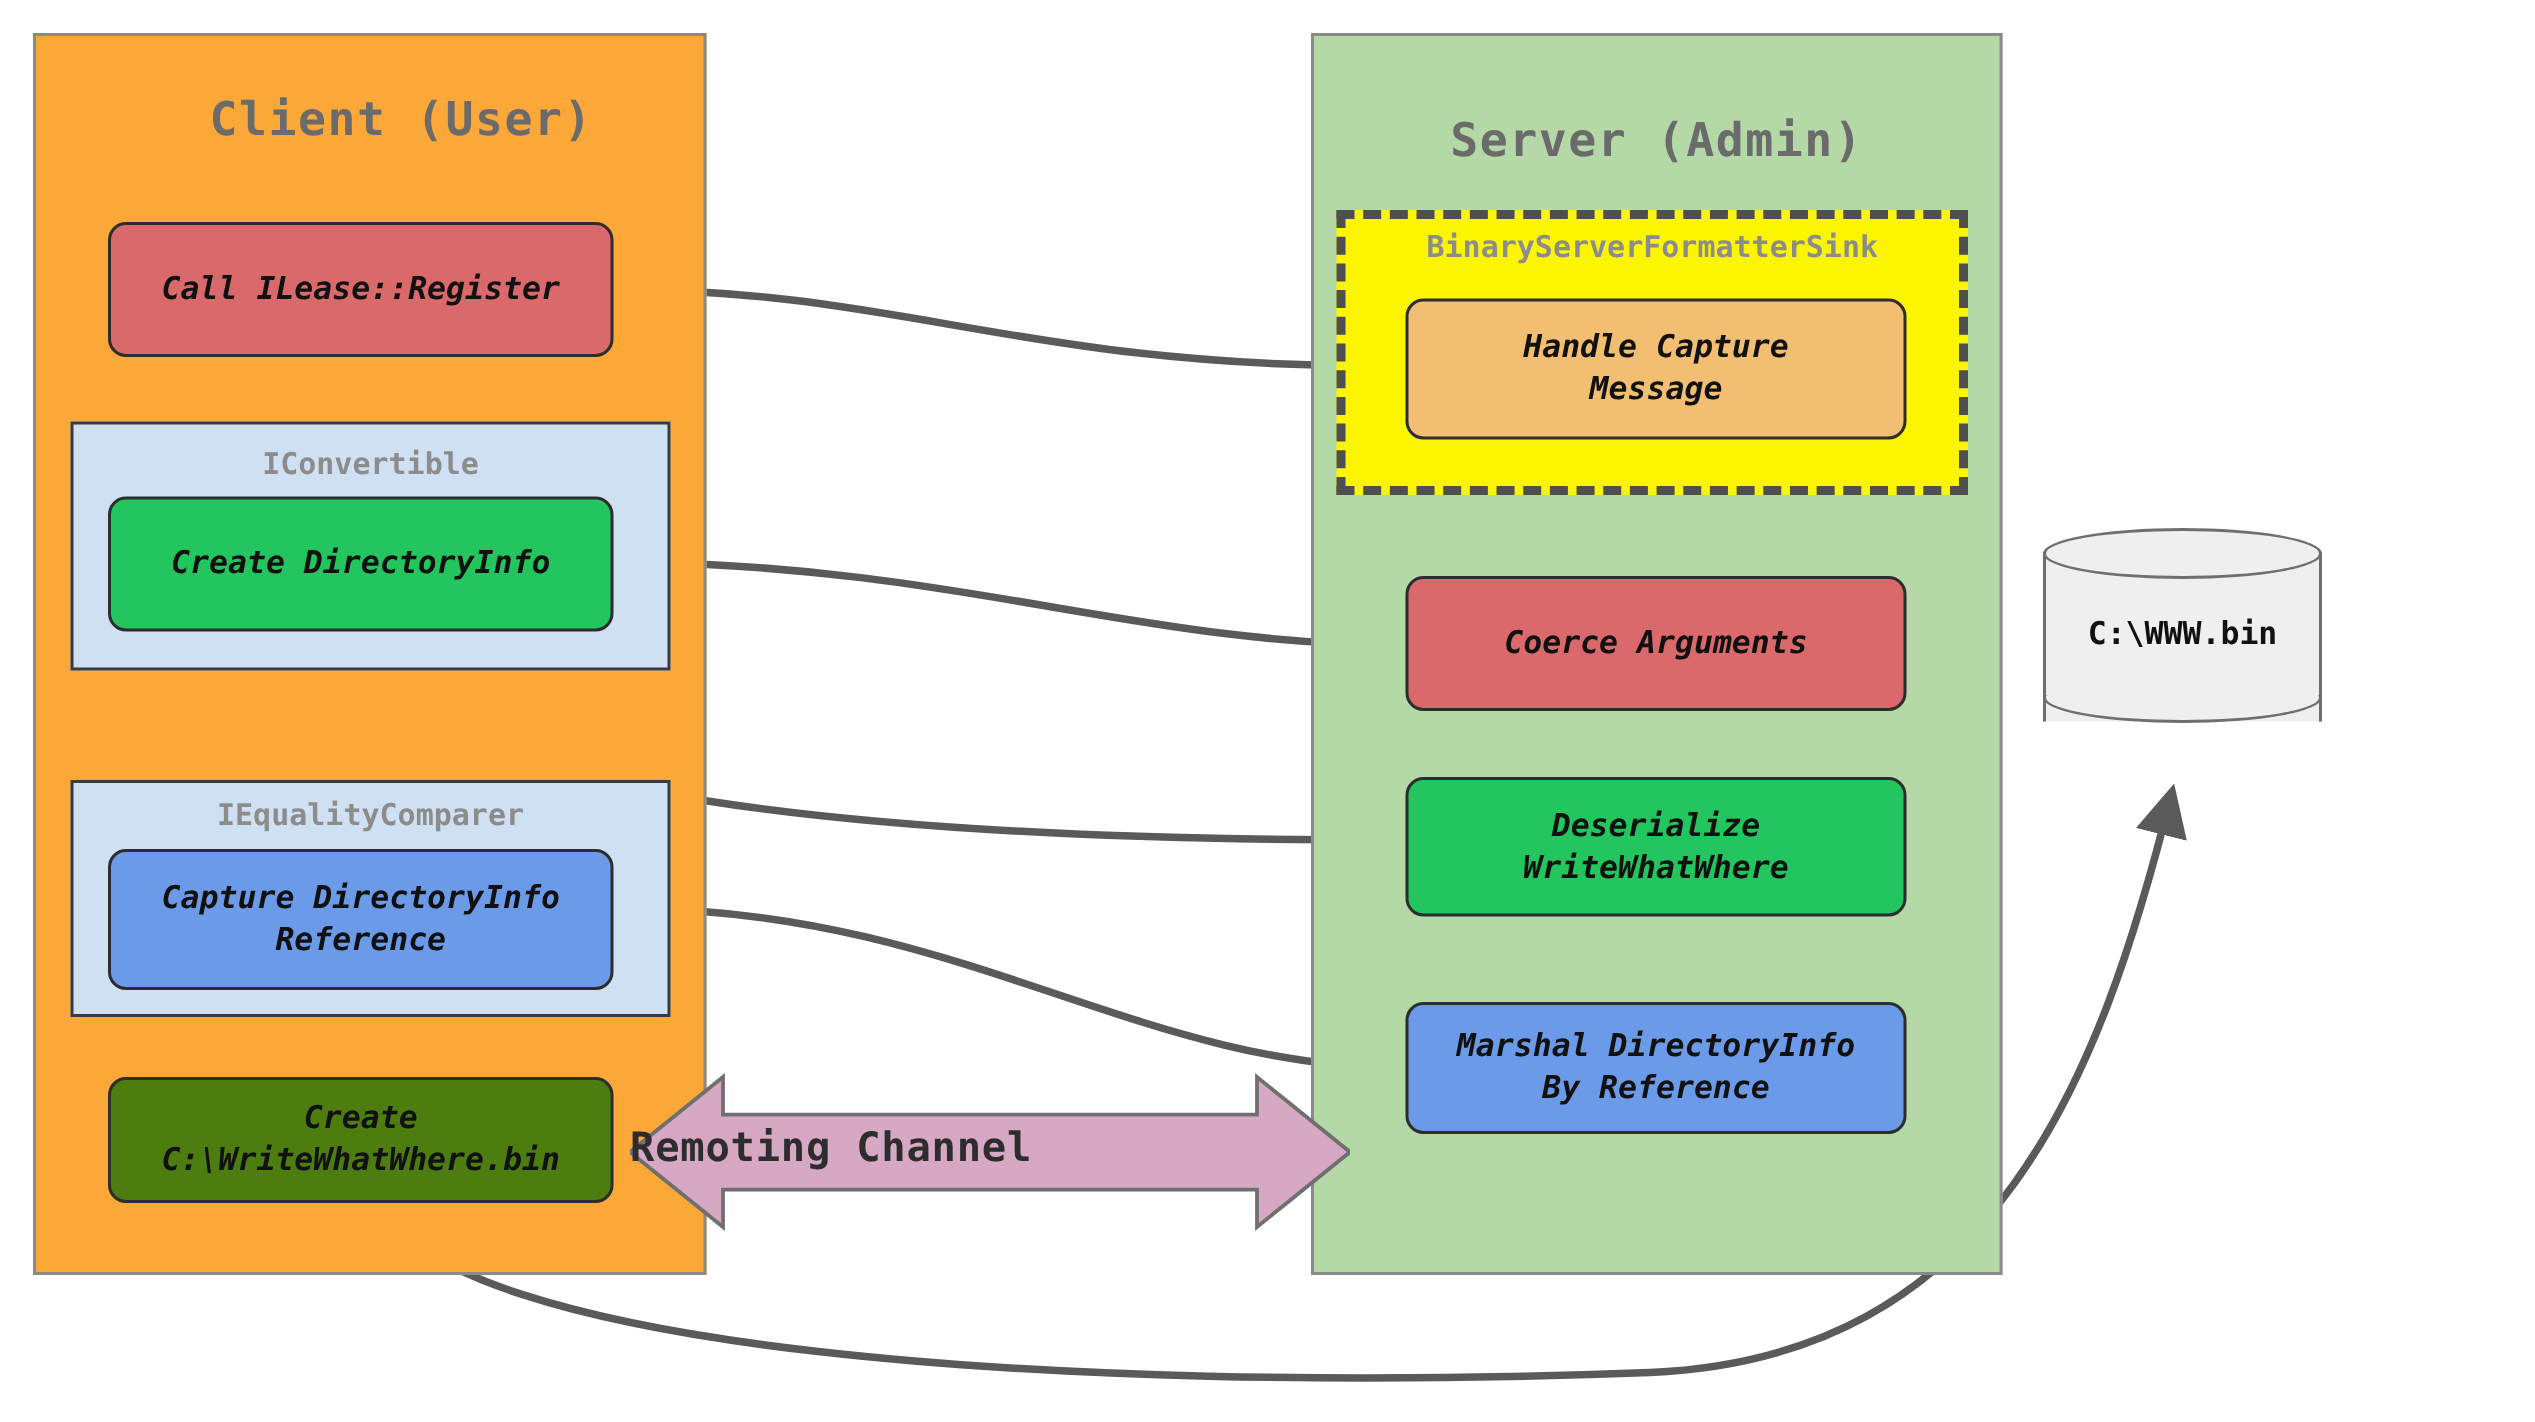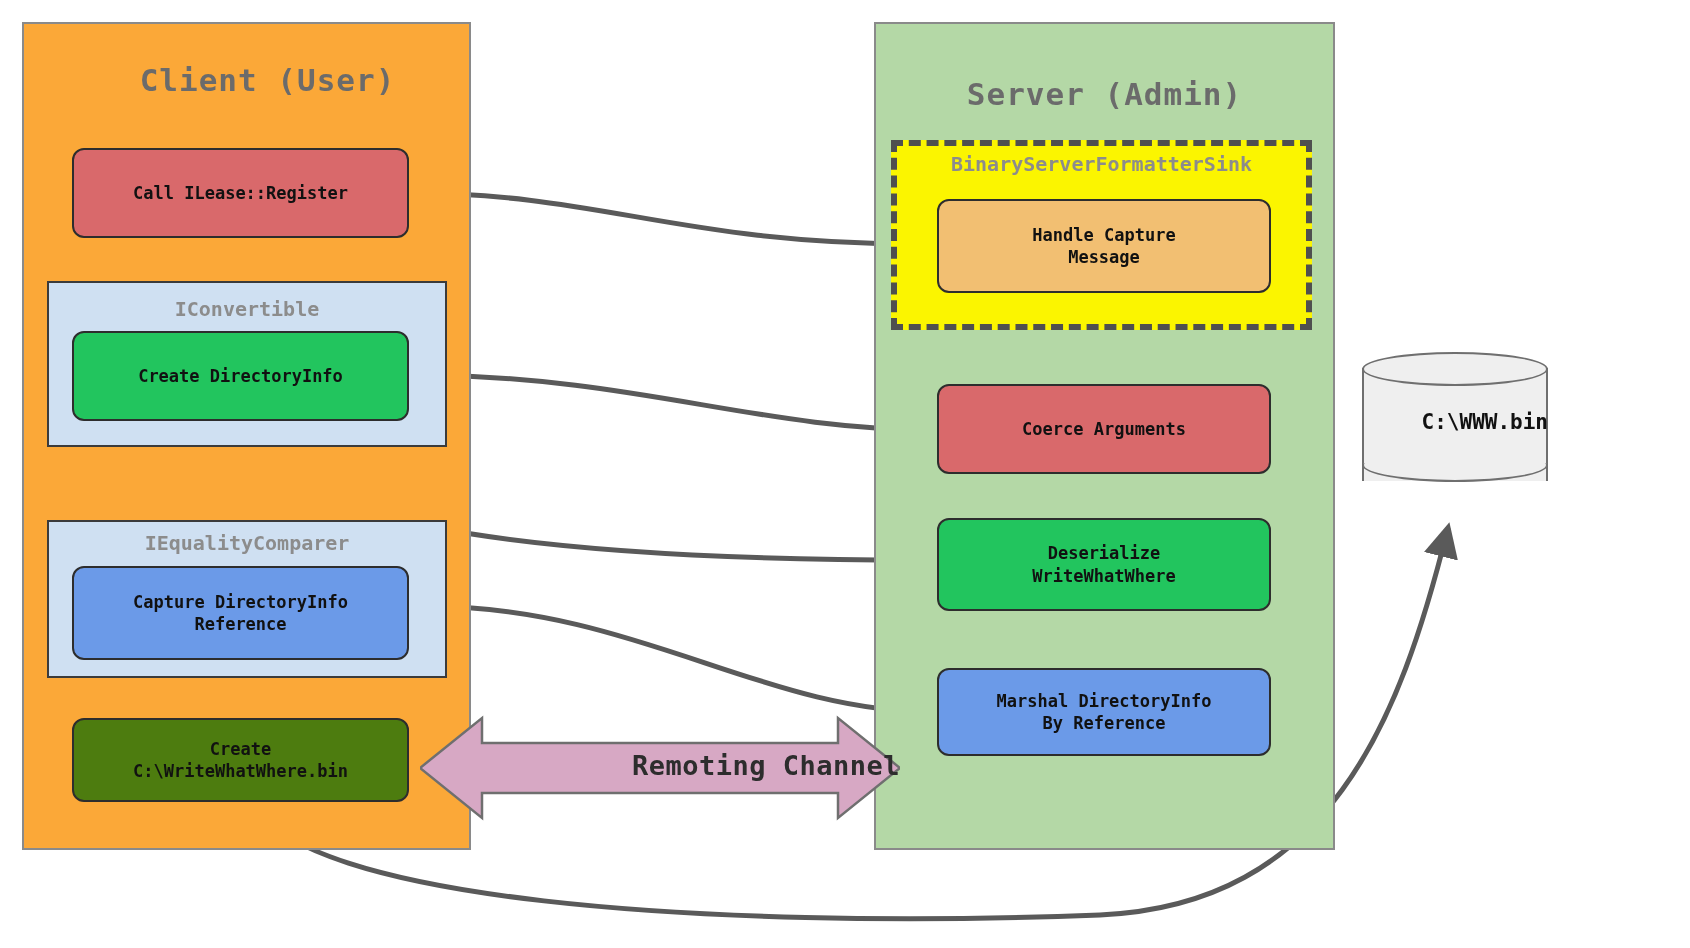--- a/index.html
+++ b/index.html
@@ -71,24 +71,25 @@
   .node{
     position:absolute;
     box-sizing:border-box;
     border:2px solid #2d2d2d;
     border-radius:12px;
     display:flex;
     align-items:center;
     justify-content:center;
     text-align:center;
     font-weight:bold;
-    font-size:17px;
+    font-size:21px;
     color:#111111;
     line-height:1.32;
     padding:4px 8px;
+    font-style:italic;
   }
   .n-red{background:#d9696b;}
   .n-yellow{background:#22c55e;}
   .n-yellow-dark{background:#f2bf72;}
   .n-blue{background:#6b9ae8;}
   .n-lightblue{background:#4d7c0f;}
 
   
   #db{
     position:absolute;
@@ -111,32 +112,32 @@
   #db .db-bottom{
     position:absolute;left:0;top:96px;width:100%;height:34px;
     background:#efefef;
     border:2px solid #6f6f6f;
     border-radius:50%;
     box-sizing:border-box;
     clip-path:polygon(-10% 45%,110% 45%,110% 130%,-10% 130%);
   }
   #db .db-label{
     position:absolute;left:0;right:0;top:58px;
-    text-align:right;
+    text-align:center;
     font-weight:bold;font-size:21px;color:#111;
   }
 
   
   #channel{
     position:absolute;
     left:420px;top:712px;width:480px;height:112px;
   }
   #channel .chan-label{
     position:absolute;left:0;right:0;top:38px;
-    text-align:right;
+    text-align:left;
     font-size:27px;font-weight:bold;color:#2d2d2d;
     letter-spacing:.5px;
   }
 </style>
 </head>
 <body>
 
 <div id="stage">
 
   <svg id="edges" viewBox="0 0 1690 948" xmlns="http://www.w3.org/2000/svg">

